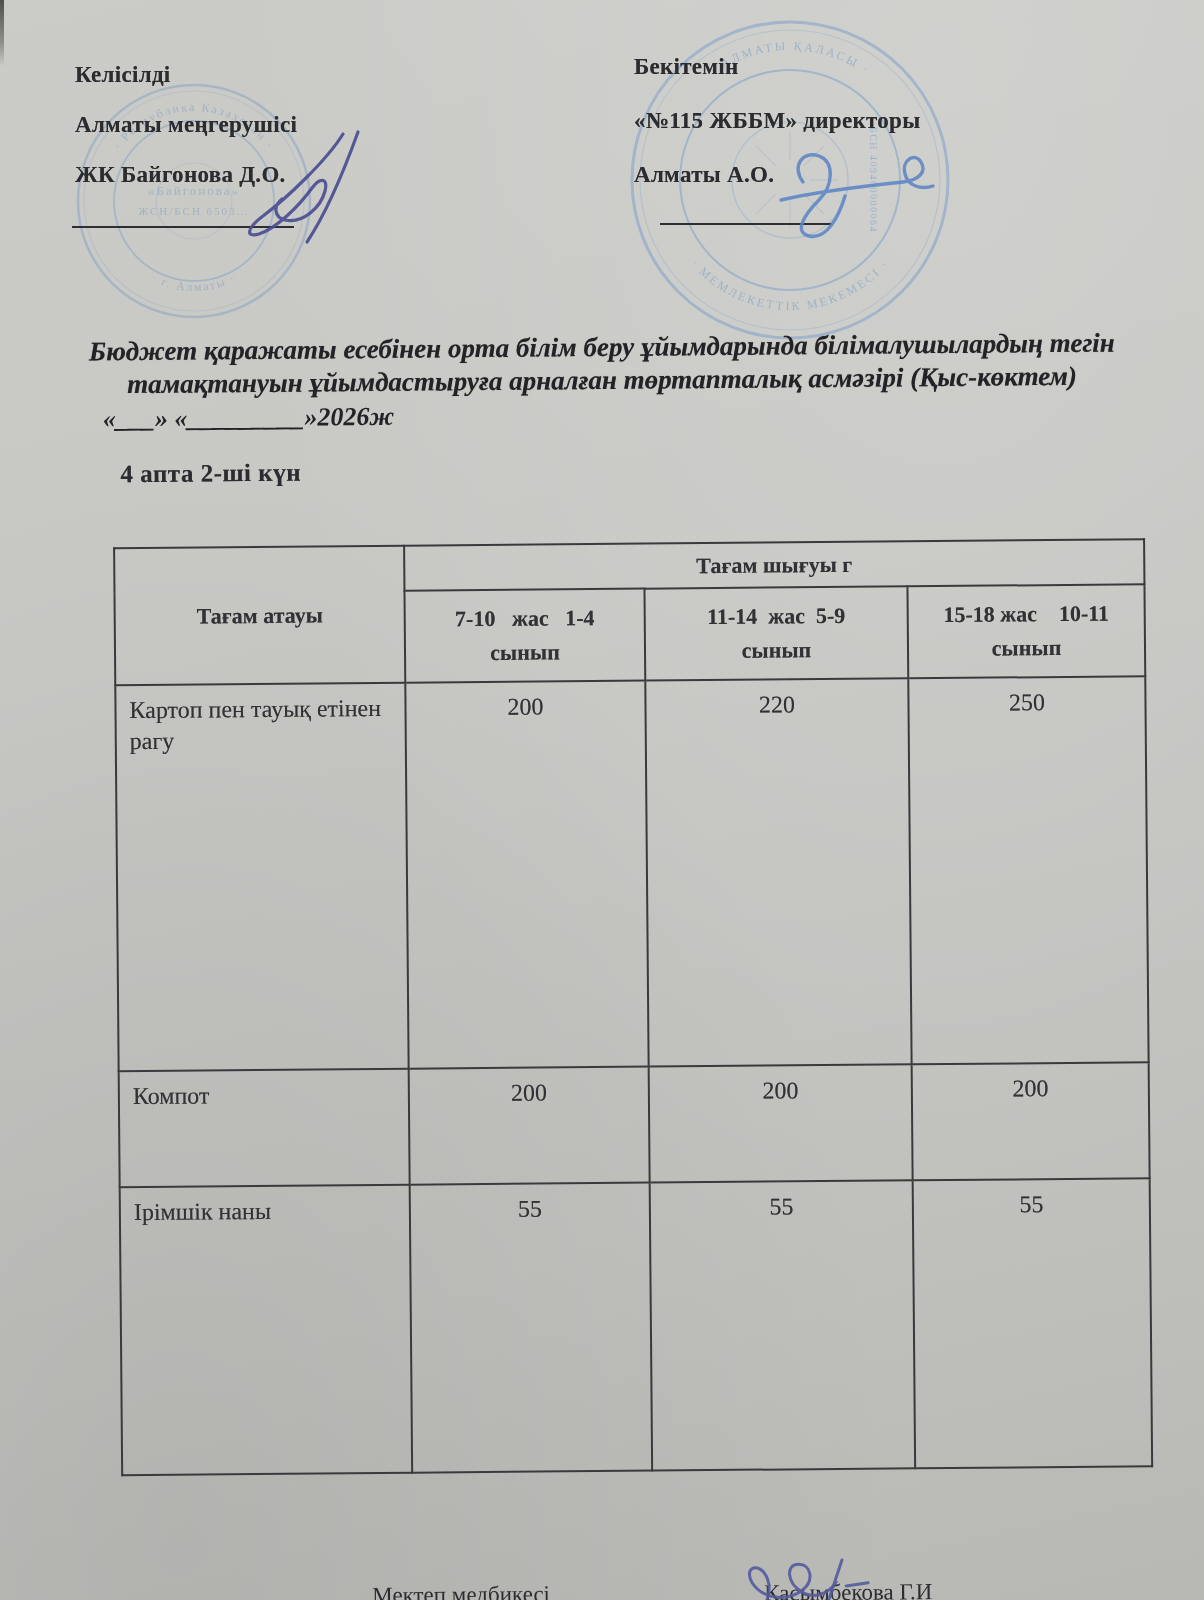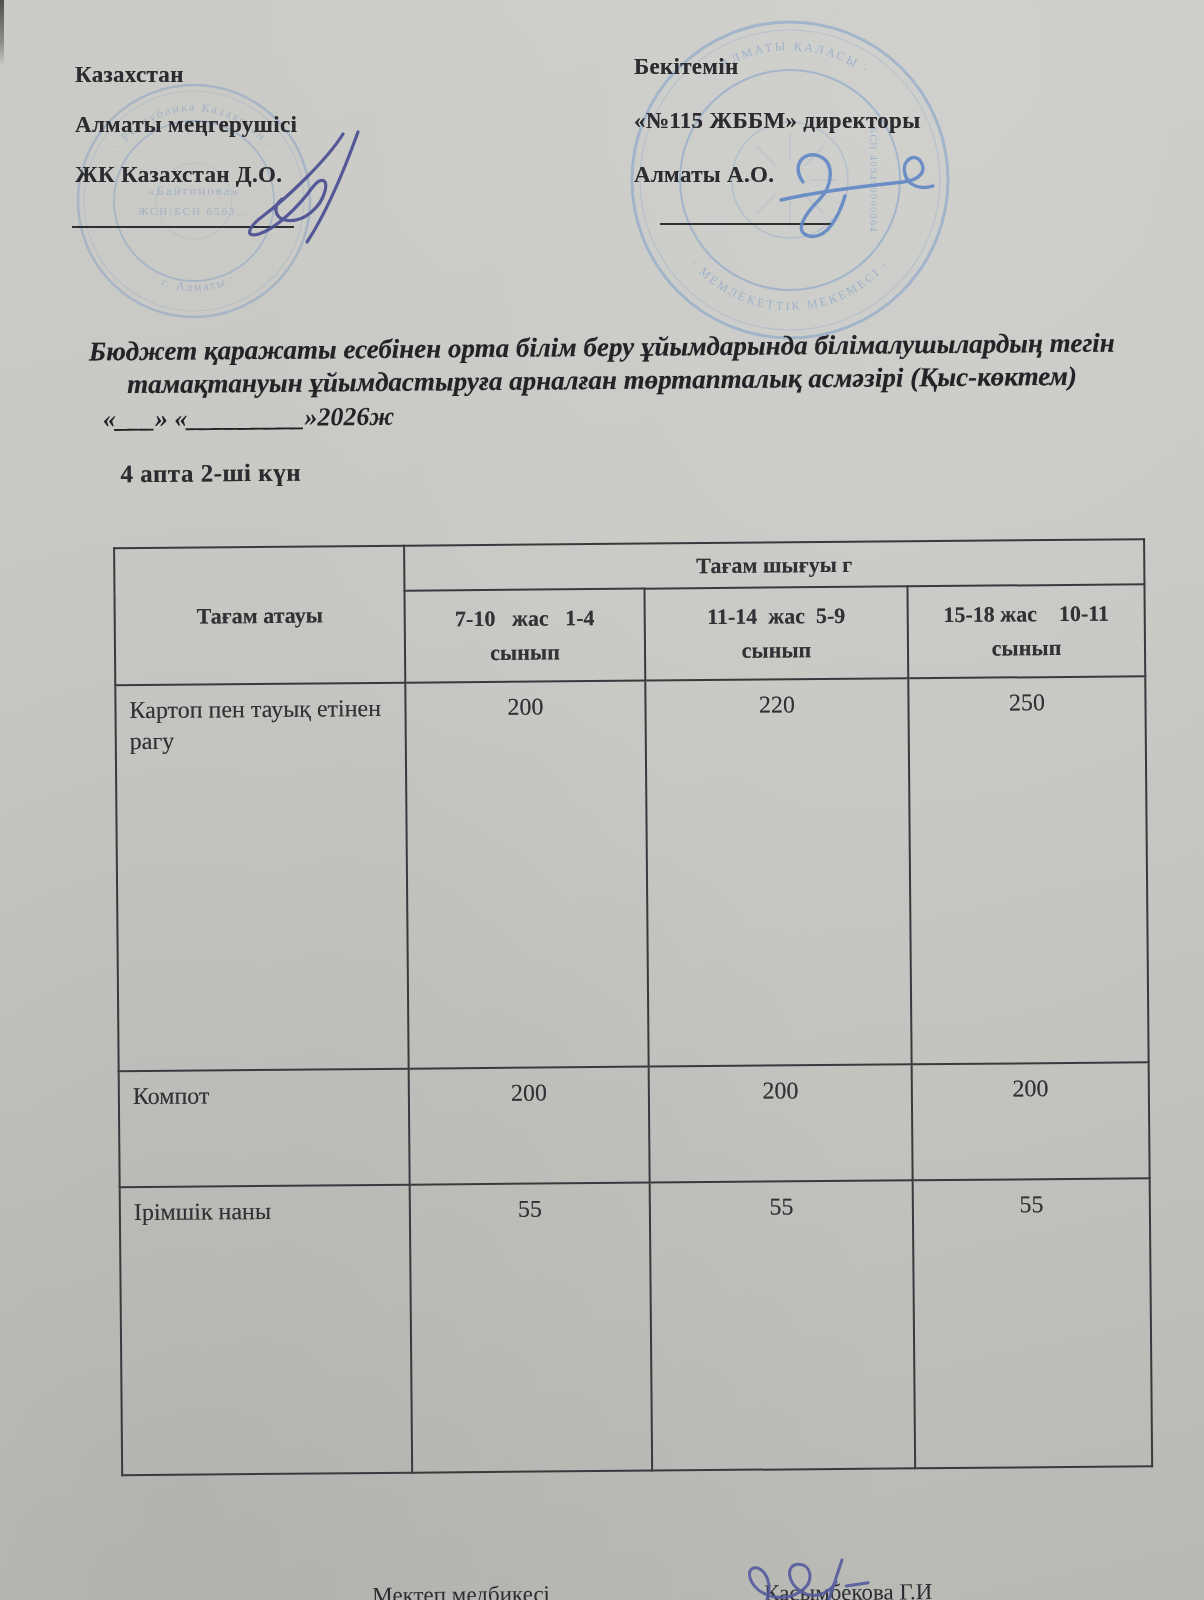--- a/index.html
+++ b/index.html
@@ -86,23 +86,23 @@
     </g>
   </g>
   <g fill="#769ac8" font-size="12" letter-spacing="2.5" font-family="Liberation Serif, serif">
     <text text-anchor="middle"><textPath href="#rsTop" startOffset="50%">· АЛМАТЫ ҚАЛАСЫ ·</textPath></text>
     <text text-anchor="middle"><textPath href="#rsBot" startOffset="50%">· МЕМЛЕКЕТТІК МЕКЕМЕСІ ·</textPath></text>
     <text transform="translate(252,172) rotate(90)" text-anchor="middle" font-size="10" letter-spacing="1.5">БСН 409400000064</text>
   </g>
 </svg>
 
 <div class="abs approval" style="left:75px;top:50px;">
-  <div>Казахстан</div>
+  <div>Келісілді</div>
   <div>Алматы меңгерушісі</div>
-  <div>ЖК Казахстан Д.О.</div>
+  <div>ЖК Байгонова Д.О.</div>
 </div>
 <div class="uline" style="left:72px;top:226px;width:222px;"></div>
 
 <div class="abs approval" style="left:634px;top:40px;line-height:54px;">
   <div>Бекітемін</div>
   <div>«№115 ЖББМ» директоры</div>
   <div>Алматы А.О.</div>
 </div>
 <div class="uline" style="left:660px;top:223px;width:172px;"></div>
 

